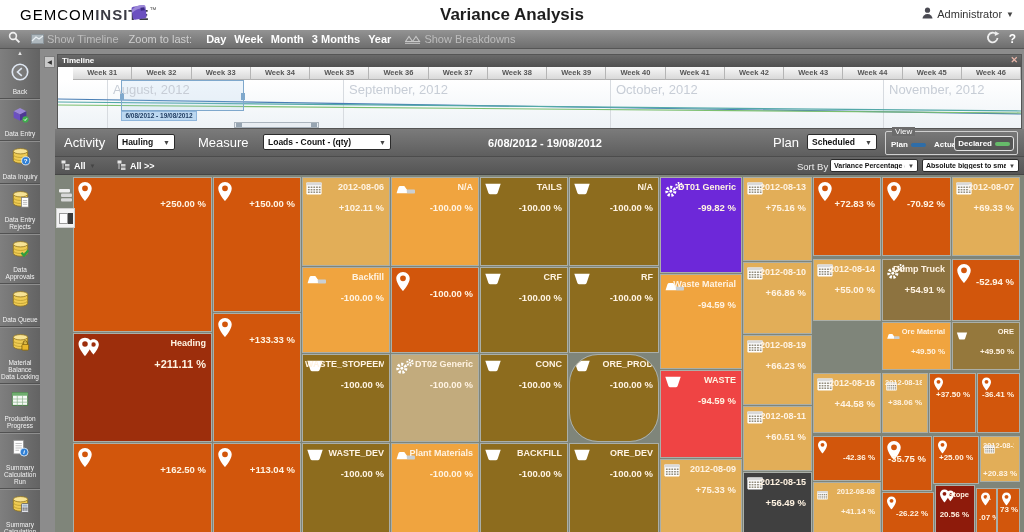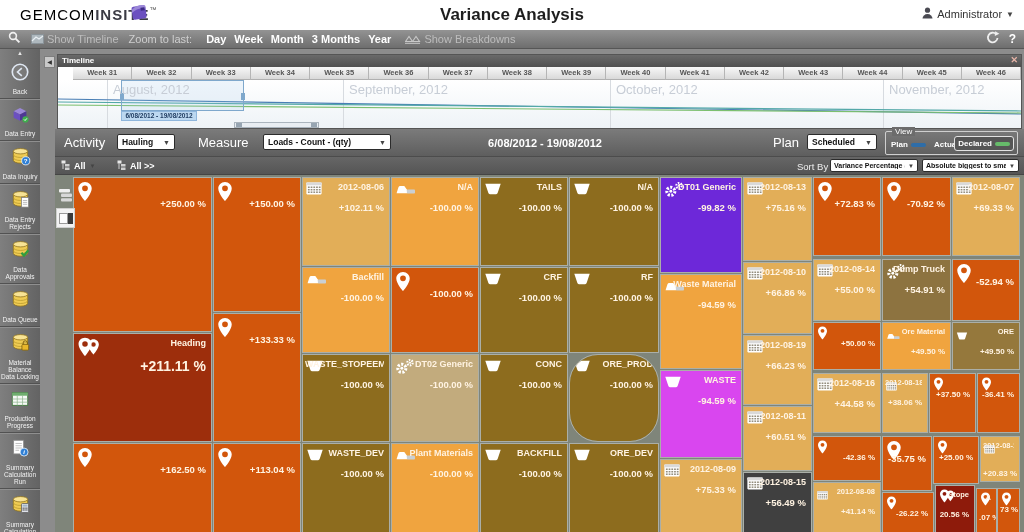--- a/index.html
+++ b/index.html
@@ -342,21 +342,21 @@
         <div class="tval" style="top:20px;font-size:9.5px;">+250.00 %</div>
       </div>
       <div class="tile" style="left: 19px; top: 159px; width: 137px; height: 107px; background: rgb(157, 46, 12);">
         <span class="ticon"><svg width="26" height="20" viewBox="0 0 33 26">
             <g fill="#fff" fill-rule="evenodd">
               <path d="M10 1 C5.2 1 1.6 4.7 1.6 9.2 C1.6 15.4 10 25 10 25 C10 25 18.4 15.4 18.4 9.2 C18.4 4.7 14.8 1 10 1 Z M10 12.6 A3.6 3.6 0 1 1 10 5.4 A3.6 3.6 0 0 1 10 12.6 Z"></path>
               <path d="M21 3 C17 3 14 6.1 14 9.9 C14 15.1 21 23 21 23 C21 23 28 15.1 28 9.9 C28 6.1 25 3 21 3 Z M21 12.8 A3 3 0 1 1 21 6.8 A3 3 0 0 1 21 12.8 Z"></path>
             </g>
           </svg></span>
         <div class="tlab" style="font-size:9px;">Heading</div>
-        <div class="tval" style="top:24px;font-size:14px;">+211.11 %</div>
+        <div class="tval" style="top:24px;font-size:11px;">+211.11 %</div>
       </div>
       <div class="tile" style="left: 19px; top: 269px; width: 137px; height: 88px; background: rgb(210, 86, 12);">
         <span class="ticon"><svg width="16" height="21" viewBox="0 0 20 26">
             <path fill-rule="evenodd" d="M10 1 C5.2 1 1.6 4.7 1.6 9.2 C1.6 15.4 10 25 10 25 C10 25 18.4 15.4 18.4 9.2 C18.4 4.7 14.8 1 10 1 Z M10 12.6 A3.6 3.6 0 1 1 10 5.4 A3.6 3.6 0 0 1 10 12.6 Z" fill="#fff"></path>
           </svg></span>
         <div class="tval" style="top:20px;font-size:9.5px;">+162.50 %</div>
       </div>
       <div class="tile" style="left: 159px; top: 3px; width: 86px; height: 133px; background: rgb(210, 86, 12);">
         <span class="ticon"><svg width="16" height="21" viewBox="0 0 20 26">
             <path fill-rule="evenodd" d="M10 1 C5.2 1 1.6 4.7 1.6 9.2 C1.6 15.4 10 25 10 25 C10 25 18.4 15.4 18.4 9.2 C18.4 4.7 14.8 1 10 1 Z M10 12.6 A3.6 3.6 0 1 1 10 5.4 A3.6 3.6 0 0 1 10 12.6 Z" fill="#fff"></path>
@@ -521,21 +521,21 @@
         <div class="tval" style="top:24px;font-size:9.5px;text-align:right;">-99.82 %</div>
       </div>
       <div class="tile" style="left: 606px; top: 100px; width: 80px; height: 93px; background: rgb(240, 164, 63);">
         <span class="ticon"><svg width="22" height="12" viewBox="0 0 24 14">
             <path d="M1 12 L3.2 5 Q3.7 3.4 5.3 3.4 L10 3.4 L13.4 8.2 L13.4 12 Z" fill="#fff"></path>
             <rect x="13" y="7.6" width="9.5" height="4.6" rx="1" fill="#c9cfd4"></rect>
           </svg></span>
         <div class="tlab" style="font-size:9px;">Waste Material</div>
         <div class="tval" style="top:24px;font-size:9.5px;">-94.59 %</div>
       </div>
-      <div class="tile" style="left: 606px; top: 196px; width: 80px; height: 86px; background: #d946ef;">
+      <div class="tile" style="left: 606px; top: 196px; width: 80px; height: 86px; background: #ef4444;">
         <span class="ticon"><svg width="18" height="12" viewBox="0 0 20 14">
             <path d="M1 1 H19 L15.5 11.5 Q15.1 13 13.6 13 H6.4 Q4.9 13 4.5 11.5 Z" fill="#fff"></path>
           </svg></span>
         <div class="tlab" style="font-size:9px;">WASTE</div>
         <div class="tval" style="top:24px;font-size:9.5px;">-94.59 %</div>
       </div>
       <div class="tile" style="left: 606px; top: 285px; width: 80px; height: 72px; background: rgb(226, 174, 88);">
         <span class="ticon"><svg width="16" height="14" viewBox="0 0 20 17">
             <rect x="0.5" y="1.5" width="19" height="15" rx="1" fill="#fff"></rect>
             <rect x="0.5" y="1.5" width="19" height="3.6" fill="#d9d9d9"></rect>
@@ -708,26 +708,20 @@
               <rect x="16" y="9.7" width="2.2" height="1.9"></rect>
               <rect x="2.4" y="12.8" width="2.2" height="1.9"></rect>
               <rect x="5.8" y="12.8" width="2.2" height="1.9"></rect>
               <rect x="9.2" y="12.8" width="2.2" height="1.9"></rect>
               <rect x="12.6" y="12.8" width="2.2" height="1.9"></rect>
               <rect x="16" y="12.8" width="2.2" height="1.9"></rect>
             </g>
           </svg></span>
         <div class="tlab" style="font-size:9px;">2012-08-14</div>
         <div class="tval" style="top:24px;font-size:9.5px;">+55.00 %</div>
-      </div>
-      <div class="tile" style="left: 759px; top: 148px; width: 66px; height: 46px; background: rgb(210, 86, 12);">
-        <span class="ticon"><svg width="11" height="14" viewBox="0 0 20 26">
-            <path fill-rule="evenodd" d="M10 1 C5.2 1 1.6 4.7 1.6 9.2 C1.6 15.4 10 25 10 25 C10 25 18.4 15.4 18.4 9.2 C18.4 4.7 14.8 1 10 1 Z M10 12.6 A3.6 3.6 0 1 1 10 5.4 A3.6 3.6 0 0 1 10 12.6 Z" fill="#fff"></path>
-          </svg></span>
-        <div class="tval" style="top:16px;font-size:8px;">+50.00 %</div>
       </div>
       <div class="tile" style="left: 759px; top: 199px; width: 66px; height: 58px; background: rgb(226, 174, 88);">
         <span class="ticon"><svg width="16" height="14" viewBox="0 0 20 17">
             <rect x="0.5" y="1.5" width="19" height="15" rx="1" fill="#fff"></rect>
             <rect x="0.5" y="1.5" width="19" height="3.6" fill="#d9d9d9"></rect>
             <g fill="rgba(60,50,20,0.55)">
               <rect x="2.4" y="6.6" width="2.2" height="1.9"></rect>
               <rect x="5.8" y="6.6" width="2.2" height="1.9"></rect>
               <rect x="9.2" y="6.6" width="2.2" height="1.9"></rect>
               <rect x="12.6" y="6.6" width="2.2" height="1.9"></rect>

